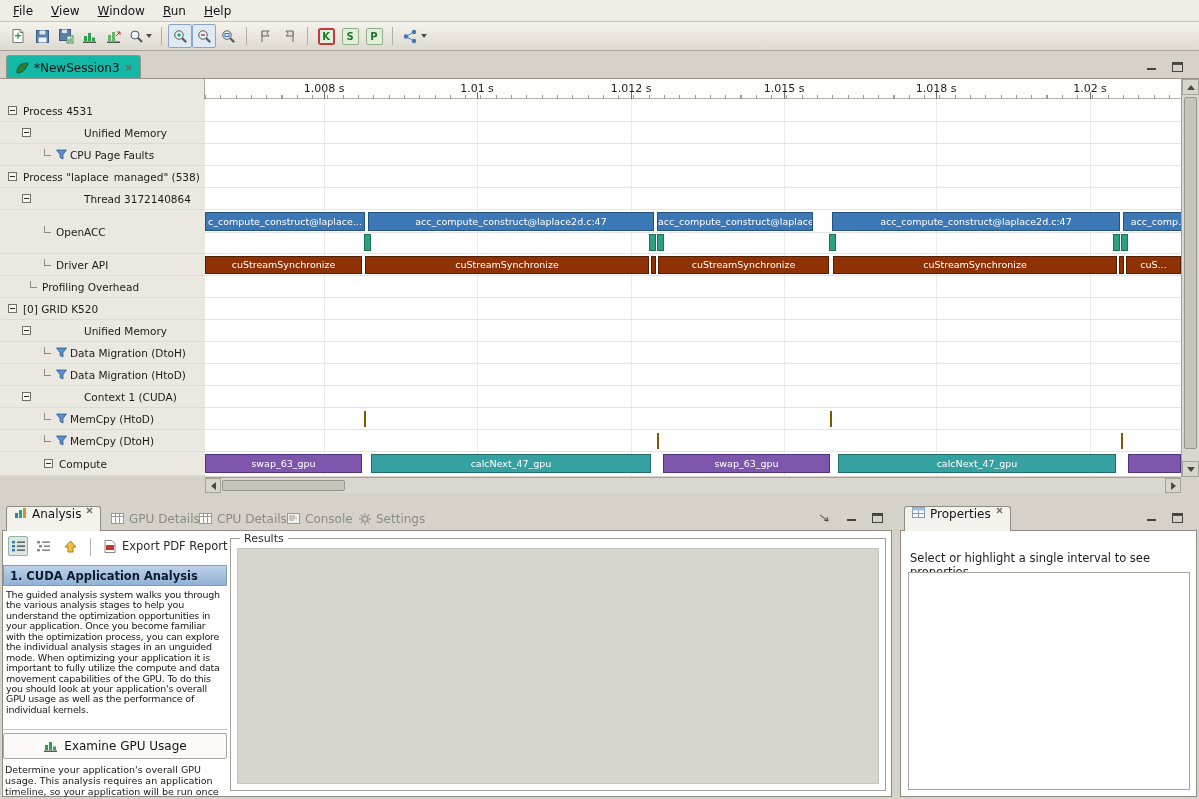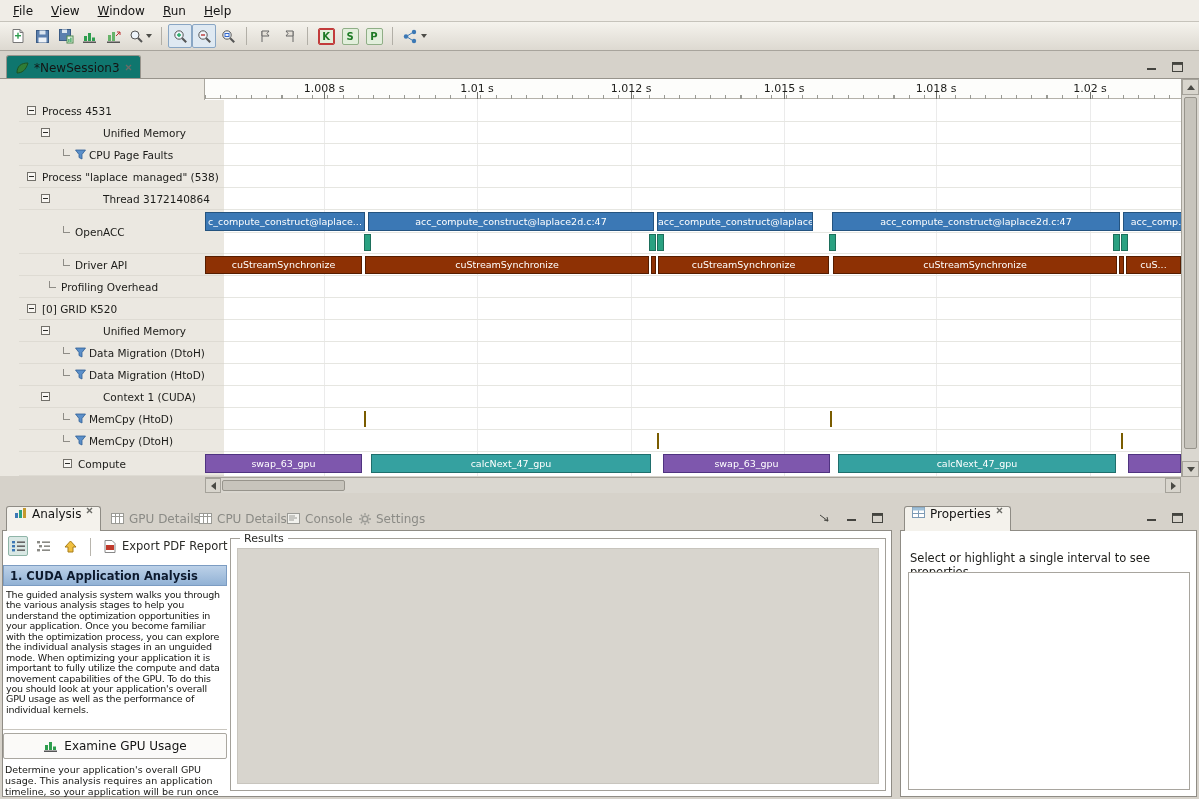--- a/index.html
+++ b/index.html
@@ -16,33 +16,33 @@
   .toolbar{left:0;top:22px;width:1199px;height:29px;background:linear-gradient(#f5f3ed,#ddd9d1);border-bottom:1px solid #a8a49c;display:flex;align-items:center;padding-left:6px;}
   .tbtn{height:24px;min-width:24px;display:flex;align-items:center;justify-content:center;border:1px solid transparent;border-radius:2px;padding:0 2px;}
   .tbtn.framed{background:#dfe9f2;border-color:#89a6c4;}
   .tbsep{width:1px;height:18px;background:#b2afa7;margin:0 6px;}
   .caret{width:0;height:0;border-left:3px solid transparent;border-right:3px solid transparent;border-top:4px solid #4d4d48;margin-left:2px;}
   .tile{width:17px;height:17px;font-size:10px;font-weight:bold;display:flex;align-items:center;justify-content:center;background:#e2efdc;border:1px solid #8fae86;color:#1c7a24;border-radius:2px;}
   .tile.active{border-color:#c23b3b;box-shadow:0 0 0 1px #c23b3b inset;}
 
   
   .etabbar-line{left:0;top:78px;width:1199px;height:1px;background:#98948c;}
-  .etab{left:6px;top:55px;height:24px;background:#0f766e;border:1px solid #98948c;border-bottom:none;border-radius:3px 3px 0 0;display:flex;align-items:center;gap:5px;padding:0 8px;font-size:12px;}
+  .etab{left:6px;top:55px;height:24px;background:#14b8a6;border:1px solid #98948c;border-bottom:none;border-radius:3px 3px 0 0;display:flex;align-items:center;gap:5px;padding:0 8px;font-size:12px;}
   .wctl{width:18px;height:15px;display:flex;align-items:center;justify-content:center;}
 
   
   .treebg{left:0;top:79px;width:205px;height:397px;background:#ebe8e1;border-right:1px solid #aaa79f;}
   .rulerbg{left:205px;top:79px;width:976px;height:20px;background:#fdfdfb;border-bottom:1px solid #b5b2aa;}
   .rlabel{position:absolute;top:82px;transform:translateX(-50%);font-size:11px;color:#1d1d1a;}
   .rtick{position:absolute;top:92px;width:1px;height:7px;background:#6f6f6a;}
   .rticks{left:205px;top:95px;width:976px;height:4px;background:repeating-linear-gradient(90deg,#9a9a94 0 1px,transparent 1px 15.3px);}
   .canvasbg{left:205px;top:99px;width:976px;height:377px;background:#ffffff;}
   .cline{position:absolute;left:205px;width:976px;height:1px;background:#e6e6e1;}
   .gline{position:absolute;top:99px;width:1px;height:377px;background:rgba(0,0,0,0.08);}
-  .trow{position:absolute;left:0;width:205px;display:flex;align-items:center;border-bottom:1px solid #dedbd3;background:#ebe8e1;margin-left:19px;}
+  .trow{position:absolute;left:0;width:205px;display:flex;align-items:center;border-bottom:1px solid #dedbd3;background:#ebe8e1;}
   .trow .tlabel{font-size:10.5px;white-space:nowrap;overflow:hidden;color:#1b1b18;}
   .lv0{padding-left:8px;} .lv1{padding-left:22px;gap:47px;} .lv1leaf{padding-left:30px;} .lv2{padding-left:44px;}
   .expander{display:inline-block;width:9px;height:9px;border:1px solid #72706a;background:#f8f6f2;position:relative;margin-right:6px;flex:none;}
   .expander::after{content:"";position:absolute;left:1px;right:1px;top:3px;height:1px;background:#2b2b28;}
   .corner{display:inline-block;width:7px;height:7px;border-left:1px solid #8e8c86;border-bottom:1px solid #8e8c86;margin:-5px 5px 0 0;flex:none;}
   .funnel{display:inline-flex;margin-right:3px;flex:none;}
   .bar{position:absolute;border:1px solid;color:#fff;font-size:9.5px;text-align:center;overflow:hidden;white-space:nowrap;}
   .bar.blue{background:#3b78b5;border-color:#24537f;height:19px;top:212px;line-height:17px;}
   .marker{position:absolute;top:234px;width:7px;height:17px;background:#2aa181;border:1px solid #1d6f5b;}
   .bar.brown{background:#8e3104;border-color:#551d00;height:18px;top:256px;line-height:16px;}

